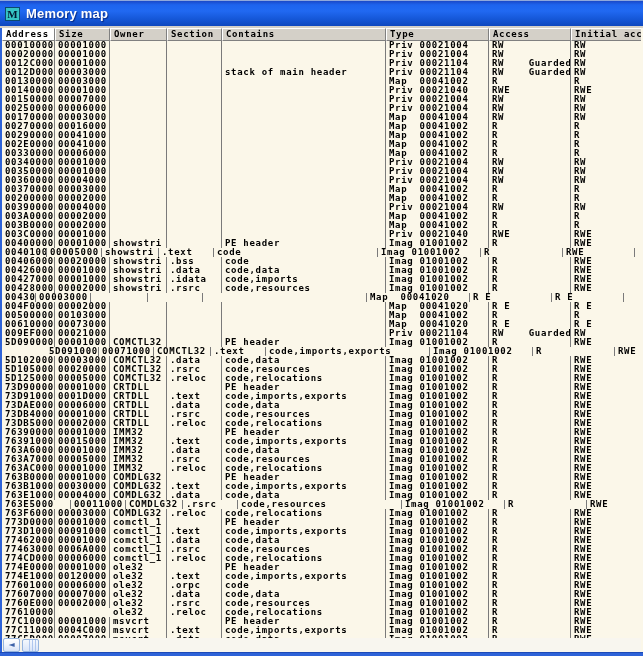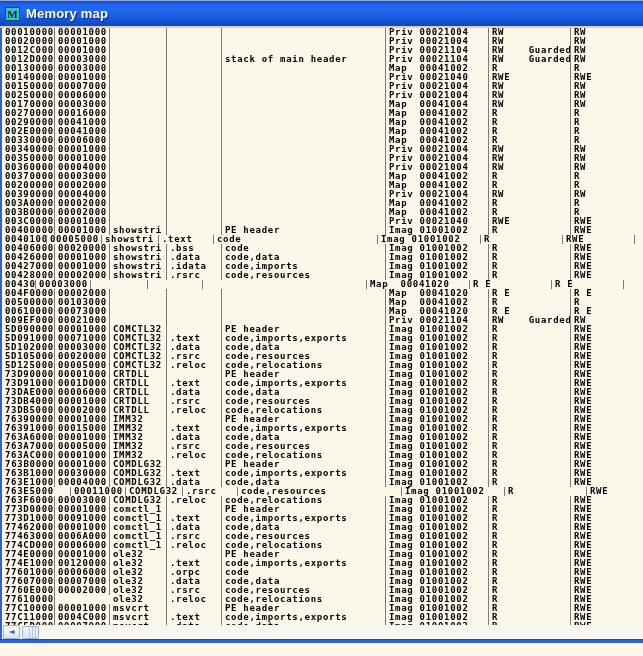--- a/index.html
+++ b/index.html
@@ -64,20 +64,30 @@
 <div class="window">
 
   <div class="titlebar">
     <div class="app-icon">M</div>
     <div class="title-text">Memory map</div>
   </div>
 
   <div class="gray-strip"></div>
 
   <div class="content">
+    <div class="header-row">
+        <div class="hcell active" style="width: 53px;">Address</div>
+        <div class="hcell" style="width: 55px;">Size</div>
+        <div class="hcell" style="width: 57px;">Owner</div>
+        <div class="hcell" style="width: 55px;">Section</div>
+        <div class="hcell" style="width: 164px;">Contains</div>
+        <div class="hcell" style="width: 103px;">Type</div>
+        <div class="hcell" style="width: 82px;">Access</div>
+        <div class="hcell" style="width: 72px;">Initial acc</div>
+      </div>
     <div class="tbody">
         <div class="row">
           <div class="cell" style="width: 53px;">00010000</div>
           <div class="cell" style="width: 55px;">00001000</div>
           <div class="cell" style="width: 57px;"></div>
           <div class="cell" style="width: 55px;"></div>
           <div class="cell" style="width: 164px;"></div>
           <div class="cell" style="width: 103px;">Priv 00021004</div>
           <div class="cell" style="width: 82px;">RW</div>
           <div class="cell" style="width: 72px;">RW</div>
@@ -406,21 +416,21 @@
           <div class="cell" style="width: 53px;">5D090000</div>
           <div class="cell" style="width: 55px;">00001000</div>
           <div class="cell" style="width: 57px;">COMCTL32</div>
           <div class="cell" style="width: 55px;"></div>
           <div class="cell" style="width: 164px;">PE header</div>
           <div class="cell" style="width: 103px;">Imag 01001002</div>
           <div class="cell" style="width: 82px;">R</div>
           <div class="cell" style="width: 72px;">RWE</div>
         </div>
         <div class="row">
-          <div class="cell" style="width: 53px;">5D091000</div>
+          <div class="cell" style="width: 53px; margin-left: 44px;">5D091000</div>
           <div class="cell" style="width: 55px;">00071000</div>
           <div class="cell" style="width: 57px;">COMCTL32</div>
           <div class="cell" style="width: 55px;">.text</div>
           <div class="cell" style="width: 164px;">code,imports,exports</div>
           <div class="cell" style="width: 103px;">Imag 01001002</div>
           <div class="cell" style="width: 82px;">R</div>
           <div class="cell" style="width: 72px;">RWE</div>
         </div>
         <div class="row">
           <div class="cell" style="width: 53px;">5D102000</div>

